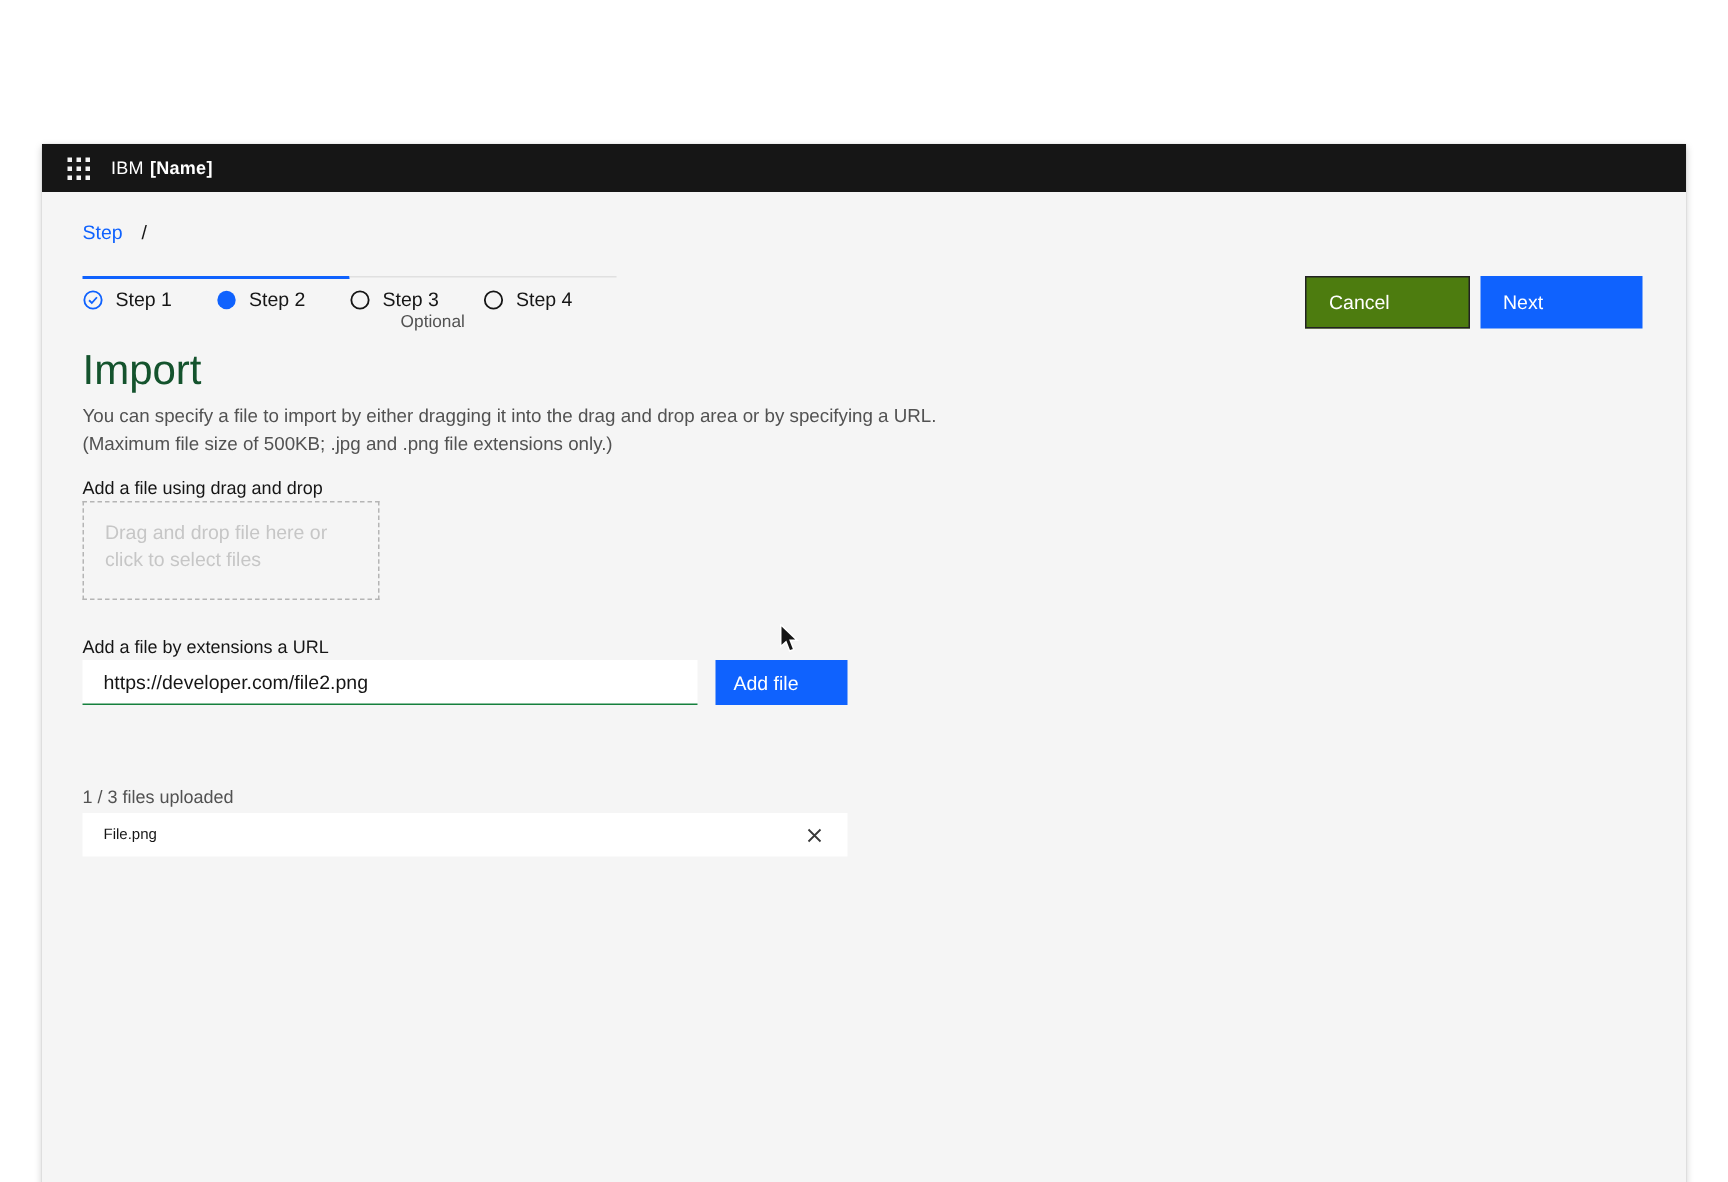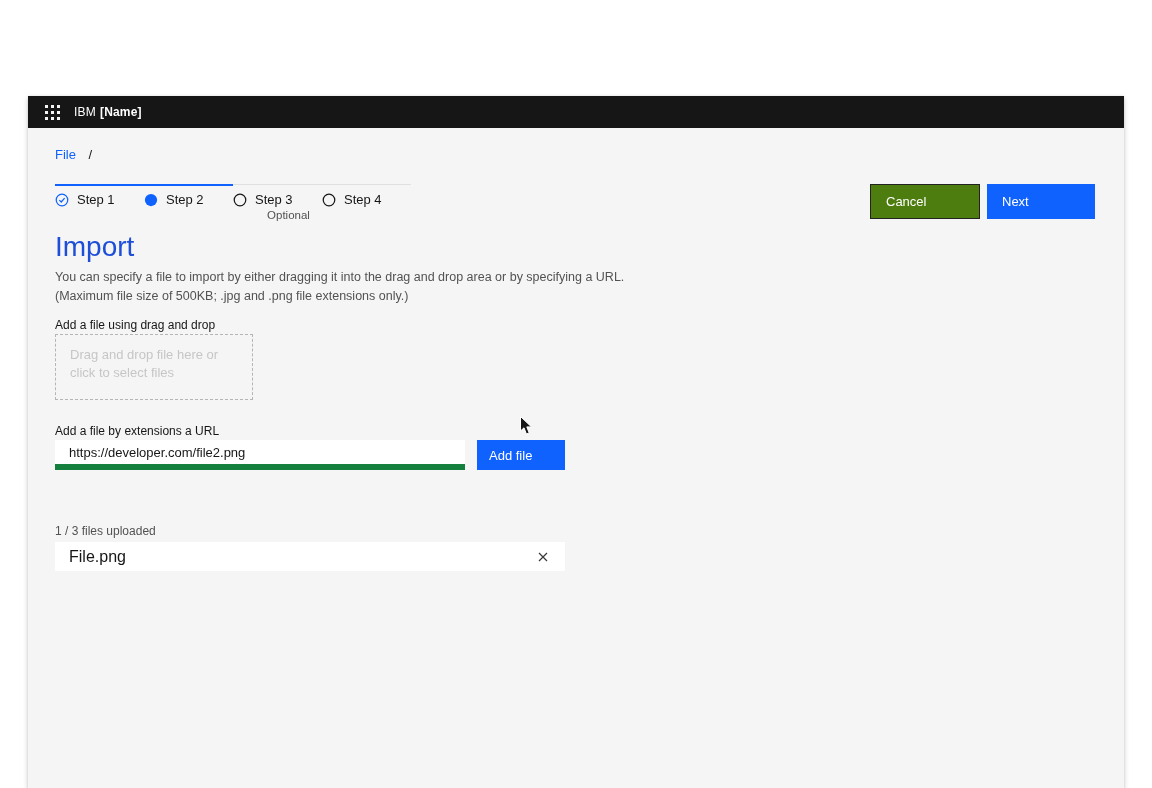--- a/index.html
+++ b/index.html
@@ -39,42 +39,42 @@
   
   .actions { position:absolute; top:88px; right:29px; display:flex; gap:7px; }
   .btn { height:35px; display:flex; align-items:center; padding-left:15px;
     font-size:13px; color:#ffffff; border:none; cursor:pointer;
     font-family:"Liberation Sans", sans-serif; }
   .btn-secondary { width:110px; background:#4d7c0f; border:1px solid #222222; }
   .btn-primary  { width:108px; background:#0f62fe; }
 
   
   .page-title { position:absolute; left:27px; top:133px; font-size:28px;
-    font-weight:400; color:#1d4ed8; line-height:36px; }
+    font-weight:400; color:#14532d; line-height:36px; }
   .desc { position:absolute; left:27px; top:172px; font-size:12.5px;
     color:#525252; line-height:1.5; }
 
   .field-label { position:absolute; left:27px; font-size:12px; font-weight:400; color:#161616; }
   .dd-label  { top:222px; }
   .dd-box { position:absolute; left:27px; top:238px; width:198px; height:66px;
     border:1px dashed #b5b5b5; padding:11px 14px; font-size:13px; line-height:1.35;
     color:#c6c6c6; cursor:pointer; }
 
   .url-label { top:328px; }
   .url-row { position:absolute; left:27px; top:344px; display:flex; }
   .url-input { width:410px; height:30px; background:#ffffff; border:none;
-    border-bottom:6px solid #15803d; padding:0 14px; font-size:13px; color:#161616;
+    border-bottom:1px solid #15803d; padding:0 14px; font-size:13px; color:#161616;
     font-family:"Liberation Sans", sans-serif; outline:none; }
   .add-file-btn { margin-left:12px; width:88px; height:30px; background:#0f62fe;
     border:none; color:#ffffff; font-size:13px; text-align:left; padding-left:12px;
     cursor:pointer; font-family:"Liberation Sans", sans-serif; }
 
   .upload-status { position:absolute; left:27px; top:428px; font-size:12px; color:#525252;text-align:center; }
   .file-item { position:absolute; left:27px; top:446px; width:510px; height:29px;
-    background:#ffffff; display:flex; align-items:center; padding:0 14px; font-size:16px; }
+    background:#ffffff; display:flex; align-items:center; padding:0 14px; font-size:10px; }
   .file-remove { margin-left:auto; width:16px; height:16px; border:none; background:none;
     cursor:pointer; display:flex; align-items:center; justify-content:center; padding:0; }
 
   
   .cursor { position:absolute; left:519px; top:416px; width:14px; height:20px; pointer-events:none; }
 </style>
 </head>
 <body>
 
 <div class="card">
@@ -92,21 +92,21 @@
           <span></span>
           <span></span>
       </div>
     </div>
     <div class="app-title">
       <span class="prefix">IBM</span><span class="name">[Name]</span>
     </div>
   </div>
 
   <div class="breadcrumb">
-    <a>File</a>
+    <a>Step</a>
     <span class="sep">/</span>
   </div>
 
   <div class="progress">
     <div class="step complete">
       <div class="track"></div>
       <div class="step-body">
         <svg class="step-icon" viewBox="0 0 16 16">
           <circle cx="8" cy="8" r="6.6" fill="none" stroke="#0f62fe" stroke-width="1.4"></circle>
           <path d="M5 8.2 L7.1 10.3 L11 5.9" fill="none" stroke="#0f62fe" stroke-width="1.4"></path>

